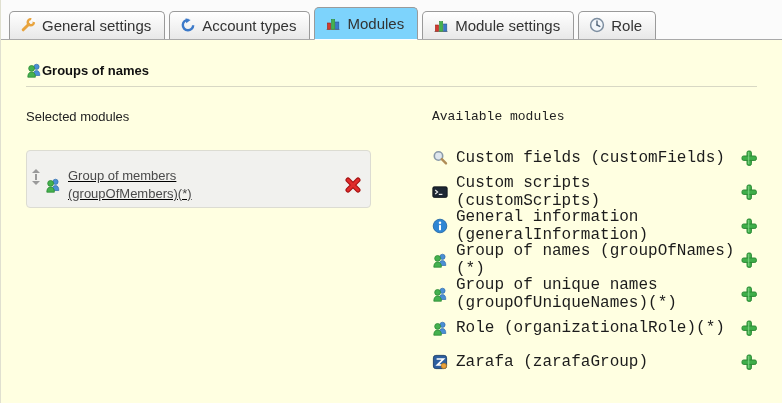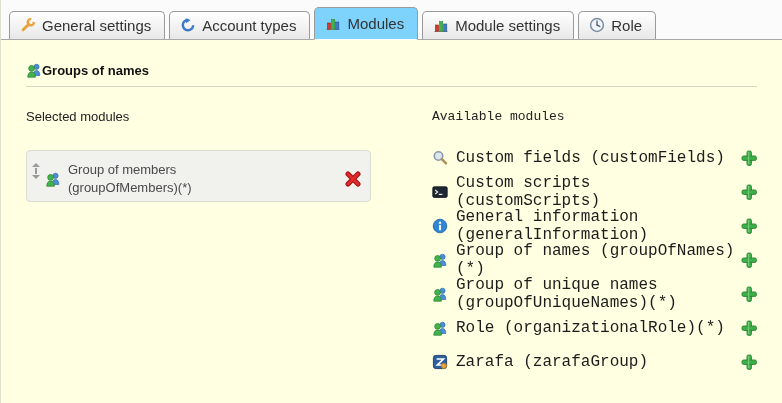--- a/index.html
+++ b/index.html
@@ -47,22 +47,23 @@
   .cols { display:flex; margin-top:22px;gap:8px; }
   .col-left  { width:358px; flex:0 0 auto; }
   .col-right { flex:1 1 auto; margin-left:40px;font-family:Liberation Mono, monospace; }
 
   .col-header { font-size:13px; color:#222; }
 
   
   .sel-item {
     margin-top:26px; width:345px; min-height:46px;
     background:#f1f1ee; border:1px solid #dcdcd2; border-radius:4px;
-    display:flex; align-items:center; padding:10px 8px 5px 4px;
+    display:flex; align-items:center; padding:16px 8px 5px 4px;
     position:relative;
+    text-decoration:underline;
   }
   .drag-handle { width:12px; height:20px; align-self:flex-start; margin-top:1px; cursor:ns-resize; }
   .sel-item .micon { width:16px; height:16px; margin:0 7px 0 2px; flex:0 0 auto; }
   .sel-label { font-size:13px; color:#4a4a4a; line-height:1.35; max-width:170px; }
   .del-btn { margin-left:auto; width:18px; height:18px; cursor:pointer; display:flex; align-items:center; justify-content:center; }
 
   
   .avail-list { margin-top:24px; display:flex; flex-direction:column; }
   .avail-row {
     display:flex; align-items:center; height:20px; margin-bottom:14px;

